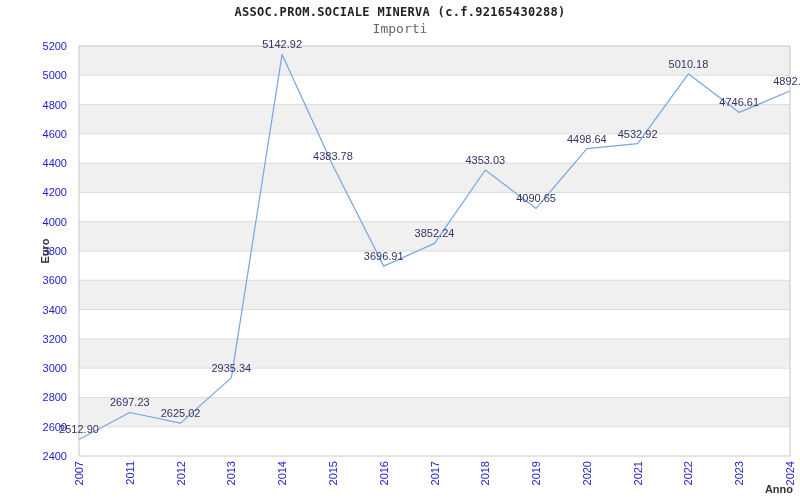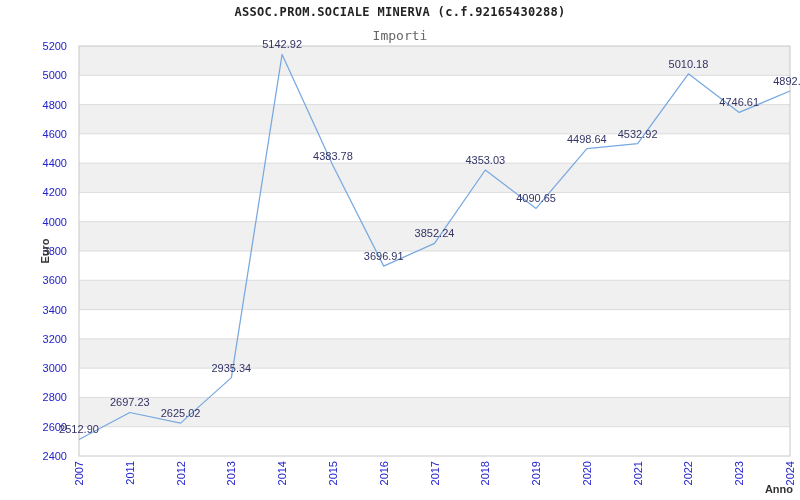--- a/index.html
+++ b/index.html
@@ -16,21 +16,21 @@
     top: 5px; left: 0; right: 0;
     text-align: center;
     font-family: "DejaVu Sans Mono", monospace;
     font-weight: 700;
     font-size: 12px;
     letter-spacing: 0.3px;
     color: #222222;
   }
   .chart-subtitle {
     position: absolute;
-    top: 28px; left: 0; right: 0;
+    top: 21px; left: 0; right: 0;
     text-align: center;
     font-family: "DejaVu Sans Mono", monospace;
     font-weight: 400;
     font-size: 13px;
     color: #666666;
   }
   svg { position: absolute; top: 0; left: 0; overflow: hidden; }
   .ytick {
     font-family: "Liberation Sans", sans-serif;
     font-size: 11px;

